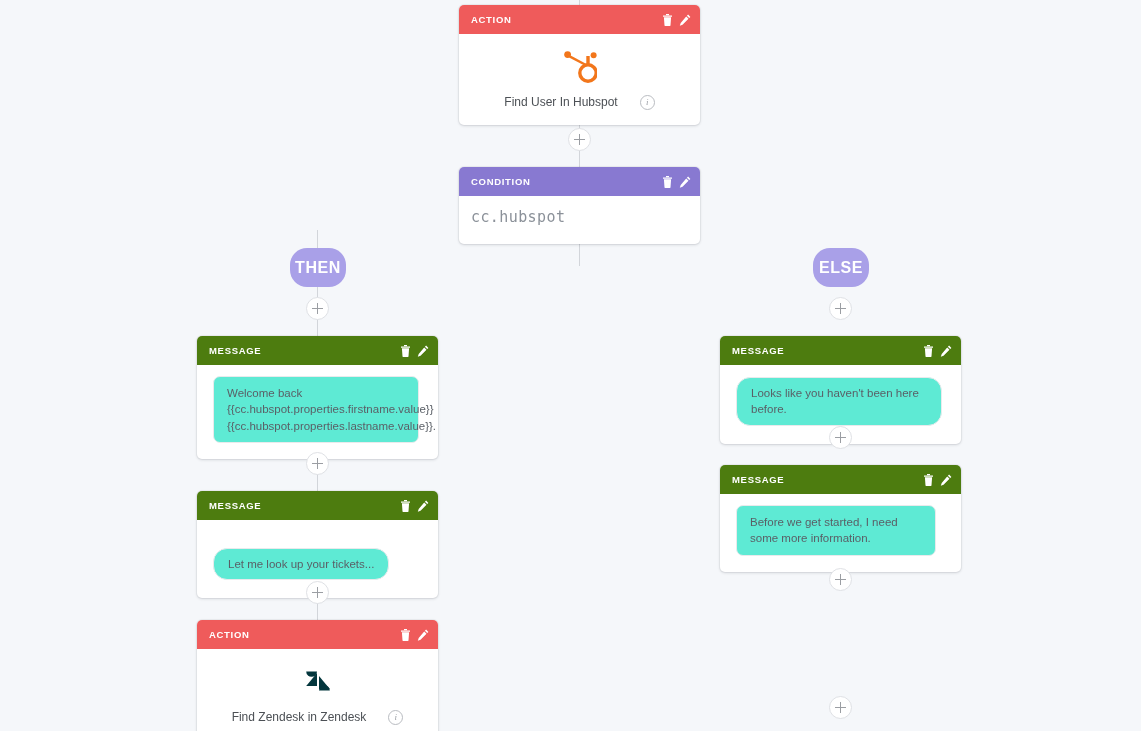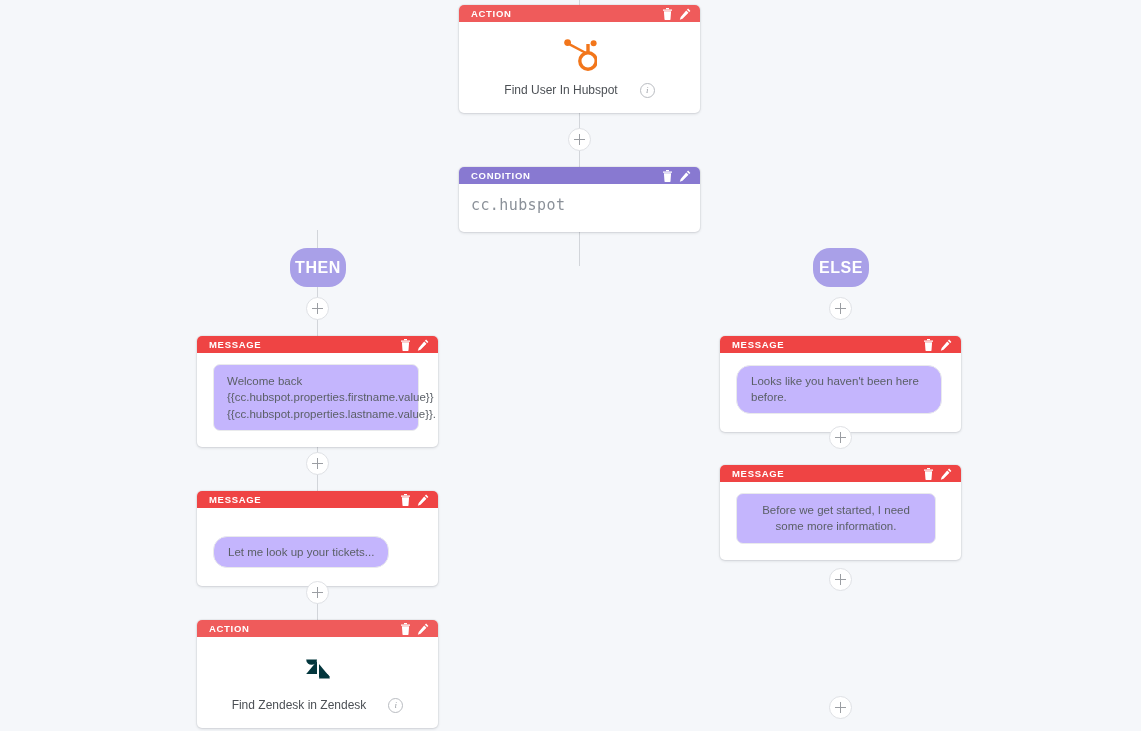--- a/index.html
+++ b/index.html
@@ -79,37 +79,37 @@
   
   .card {
     position: absolute;
     background: #ffffff;
     border-radius: 5px;
     box-shadow: 0 1px 3px rgba(16,22,38,0.14), 0 0 0 1px rgba(16,22,38,0.04);
     z-index: 3;
     overflow: hidden;
   }
   .card-head {
-    height: 17px;
+    height: 29px;
     display: flex;
     align-items: center;
     padding: 0 9px 0 12px;
     box-sizing: border-box;
   }
   .card-head .title {
     flex: 1;
     color: #ffffff;
     font-size: 9.5px;
     font-weight: bold;
     letter-spacing: 0.7px;
     white-space: nowrap;
   }
   .head-action    { background: #ef5b5b; }
   .head-condition { background: #8879d1; }
-  .head-message   { background: #ef4444; }
+  .head-message   { background: #4d7c0f; }
   .head-question  { background: #7ec2ef; }
 
   .head-icons {
     display: flex;
     align-items: center;
     gap: 6px;
   }
   .icon-btn {
     display: block;
     line-height: 0;
@@ -118,21 +118,21 @@
   .icon-btn svg { display: block; }
 
   .card-body {
     padding: 11px 12px 13px 12px;
   }
 
   
   .bubble {
     display: inline-block;
     max-width: 206px;
-    background: #c4b5fd;
+    background: #5eead4;
     border: 1px solid #e9eaec;
     color: #5a5f66;
     font-size: 11.5px;
     line-height: 1.42;
     padding: 7px 14px;
     box-sizing: border-box;
     border-radius: 14px;
   }
   .bubble.multiline { border-radius: 7px; }
 
@@ -384,21 +384,21 @@
             </svg>
         </span>
         <span class="icon-btn">
           <svg width="12" height="12" viewBox="0 0 12 12">
               <path fill="#ffffff" d="M9.1.6l2.3 2.3-1.2 1.2-2.3-2.3zM7.2 2.5l2.3 2.3-6 6L.8 11.7l.9-2.8z"></path>
             </svg>
         </span>
       </span>
     </div>
     <div class="card-body" style="padding:11px 12px 16px 16px;">
-      <div class="bubble multiline" style="max-width:200px; padding:8px 13px;text-align:center;">Before we get started, I need some more information.</div>
+      <div class="bubble multiline" style="max-width:200px; padding:8px 13px;">Before we get started, I need some more information.</div>
     </div>
   </div>
 
   <div class="plus" style="left:829px; top:568px;"></div>
 
 
   <div class="plus" style="left:829px; top:696px;"></div>
 
 </div>
 

